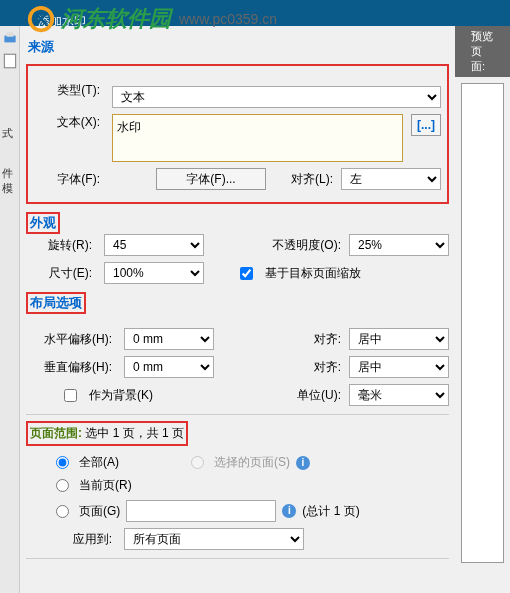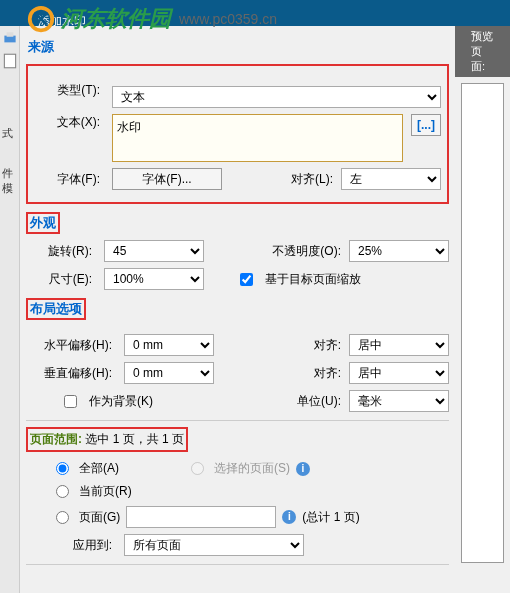--- a/index.html
+++ b/index.html
@@ -23,21 +23,21 @@
 .section-title { font-weight: bold; color: #0066cc; font-size: 13px; margin-bottom: 6px; padding: 2px; }
 .red-box { border: 2px solid #e03030; display: inline-block; }
 .red-full { border: 2px solid #e03030; padding: 6px; }
 
 .row { display: flex; align-items: center; margin-bottom: 6px; gap: 8px; }
 .lbl { text-align: right; min-width: 70px; padding-right: 4px; }
 .lbl-sm { text-align: right; min-width: 90px; padding-right: 4px; }
 select, input[type=text] { border: 1px solid #aaa; background: white; padding: 2px 4px; height: 22px; }
 select.wide { flex: 1; margin-top: 14px; }
 textarea { border: 1px solid #c59a3a; background: #fffef5; padding: 4px; resize: none; height: 48px; flex: 1; }
-.btn { border: 1px solid #999; background: #f5f5f5; padding: 2px 22px; height: 22px; cursor: pointer; }
+.btn { border: 1px solid #999; background: #f5f5f5; padding: 2px 22px; height: 22px; cursor: pointer; margin-left: 44px; }
 .btn-ellipsis { border: 1px solid #999; background: #f5f5f5; width: 30px; height: 22px; color: #0066cc; font-weight: bold; cursor: pointer; }
 
 input[type=checkbox], input[type=radio] { margin-right: 4px; }
 .radio-row { display: flex; align-items: center; margin-left: 30px; margin-bottom: 6px; gap: 6px; }
 .info-icon { display: inline-block; width: 14px; height: 14px; border-radius: 50%; background: #4a90d9; color: white; font-size: 10px; text-align: center; line-height: 14px; font-weight: bold; }
 hr { border: none; border-top: 1px solid #ccc; margin: 6px 0; }
 
 .tab-label { position: absolute; left: 2px; font-size: 11px; color: #333; }
 </style>
 </head>
@@ -87,21 +87,21 @@
         <button class="btn" style="width:110px">字体(F)...</button>
         <span style="flex:1"></span>
         <span>对齐(L):</span>
         <select style="width:100px"><option>左</option></select>
       </div>
     </div>
   </div>
 
   <div class="section">
     <span class="red-box"><span class="section-title">外观</span></span>
-    <div style="margin-top:6px">
+    <div style="">
       <div class="row">
         <span class="lbl">旋转(R):</span>
         <select style="width:100px"><option>45</option></select>
         <span style="flex:1"></span>
         <span>不透明度(O):</span>
         <select style="width:100px"><option>25%</option></select>
       </div>
       <div class="row">
         <span class="lbl">尺寸(E):</span>
         <select style="width:100px"><option>100%</option></select>

